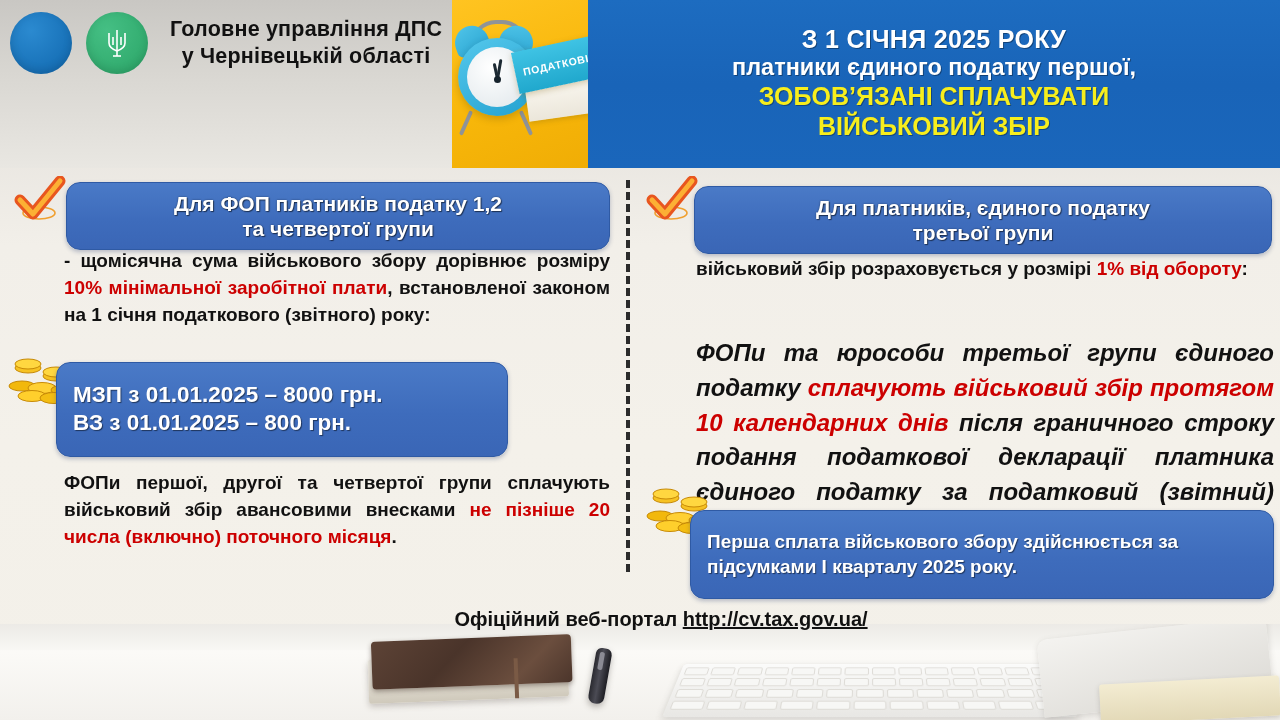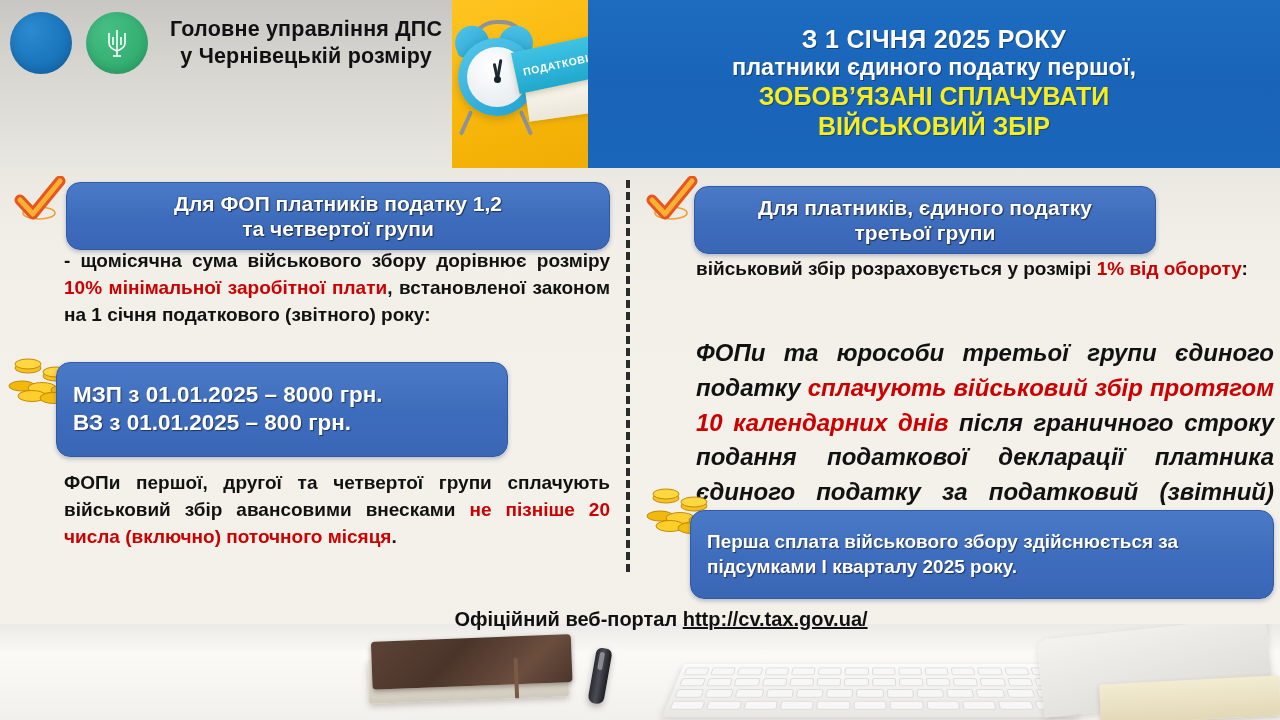--- a/index.html
+++ b/index.html
@@ -306,21 +306,21 @@
               <path d="M5 7 L5 17 Q5 22 13 25"></path>
               <path d="M21 7 L21 17 Q21 22 13 25"></path>
               <path d="M9 11 L9 19"></path>
               <path d="M17 11 L17 19"></path>
               <path d="M9 30 L17 30"></path>
             </g>
           </svg>
         </div>
         <div class="org-name">
           <div>Головне управління ДПС</div>
-          <div>у Чернівецькій розміру</div>
+          <div>у Чернівецькій області</div>
         </div>
       </div>
     </div>
 
     <div class="hdr-photo">
       <div class="clock-wrap">
         <div class="handle"></div>
         <div class="bell-l"></div>
         <div class="bell-r"></div>
         <div class="leg-l"></div>
@@ -392,21 +392,21 @@
   </div>
 
   <div class="check" style="left:646px;top:176px;">
     <svg viewBox="0 0 52 48">
       <ellipse cx="25" cy="37" rx="16" ry="6" fill="none" stroke="#f0a030" stroke-width="1.6"></ellipse>
       <path d="M6 24 L19 38 L46 5" fill="none" stroke="#e8561f" stroke-width="11" stroke-linecap="round" stroke-linejoin="round"></path>
       <path d="M6 24 L19 38 L46 5" fill="none" stroke="#fcb034" stroke-width="5" stroke-linecap="round" stroke-linejoin="round"></path>
     </svg>
   </div>
 
-  <div class="blue-head" style="position:absolute;left:694px;top:186px;width:462px;font-size:21px;line-height:1.2;">
+  <div class="blue-head" style="position:absolute;left:694px;top:186px;width:578px;font-size:21px;line-height:1.2;">
     <div>Для платників, єдиного податку</div>
     <div>третьої групи</div>
   </div>
 
   <div class="body-text normalw" style="position:absolute;left:696px;top:256px;width:578px;font-weight:bold;">
     <span>військовий збір розраховується у розмірі </span><span class="red">1% від обороту</span><span>:</span>
   </div>
 
   <div class="body-text ital" style="position:absolute;left:696px;top:336px;width:578px;font-size:24px;line-height:1.45;">
     <span>ФОПи та юрособи третьої групи єдиного податку </span><span class="red">сплачують військовий збір протягом 10 календарних днів</span><span> після граничного строку подання податкової декларації платника єдиного податку за податковий (звітний) квартал.</span>

